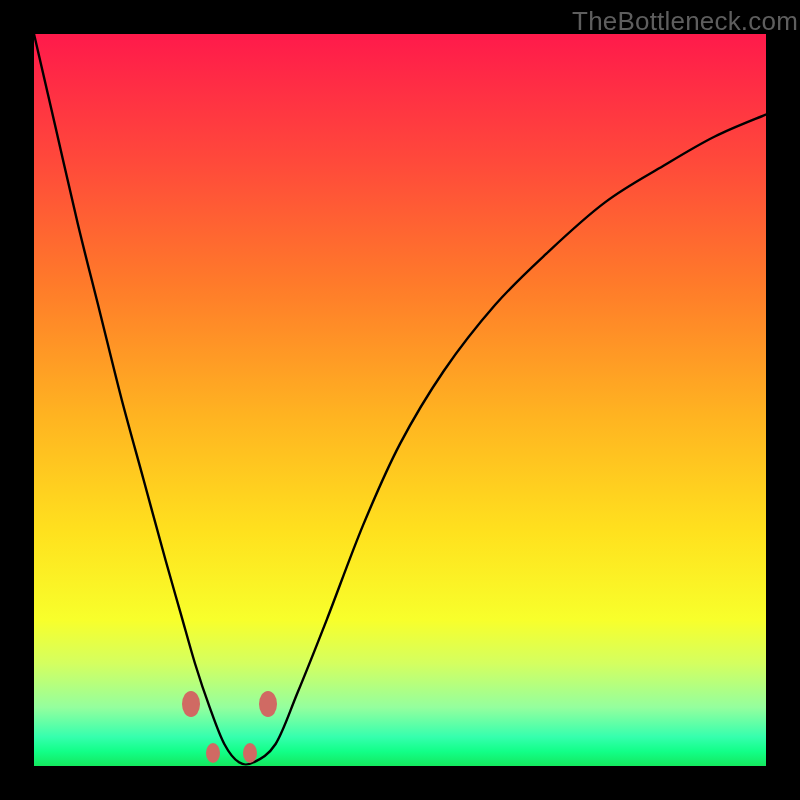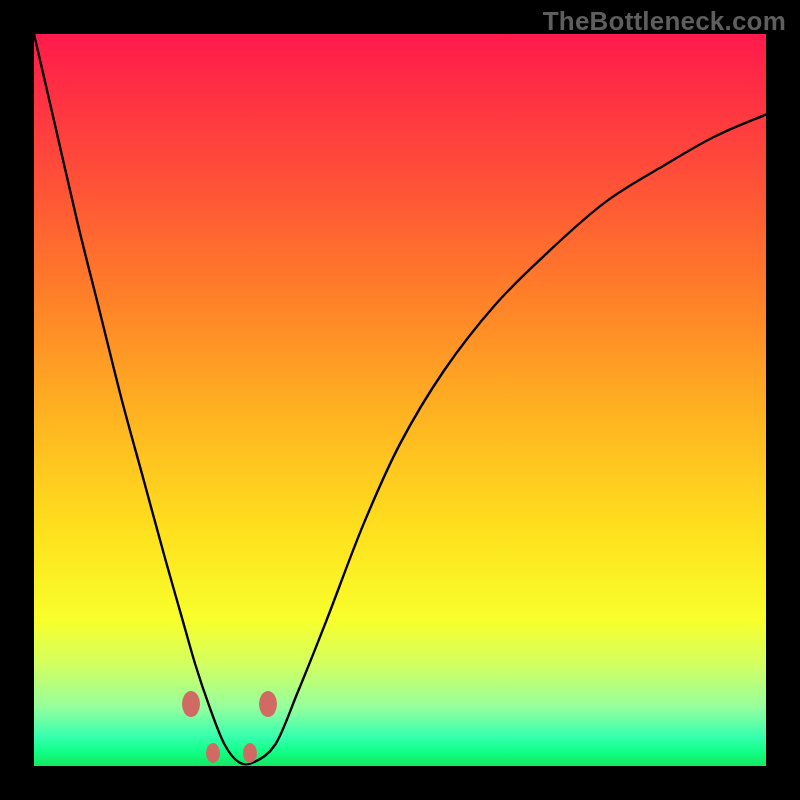--- a/index.html
+++ b/index.html
@@ -35,24 +35,24 @@
       #d4ff60 86%,
       #94ff9e 92%,
       #36ffae 96%,
       #12ff88 98%,
       #14e85e 100%
     );
   }
   .watermark {
     position: absolute;
     top: 6px;
-    right: 14px;
+    right: 2px;
     color: #5e5e5e;
     font-size: 26px;
-    font-weight: 700;
+    font-weight: 400;
     letter-spacing: 0.2px;
   }
   svg.curve {
     position: absolute;
     left: 0; top: 0;
     width: 732px;
     height: 732px;
   }
   .dot {
     position: absolute;

